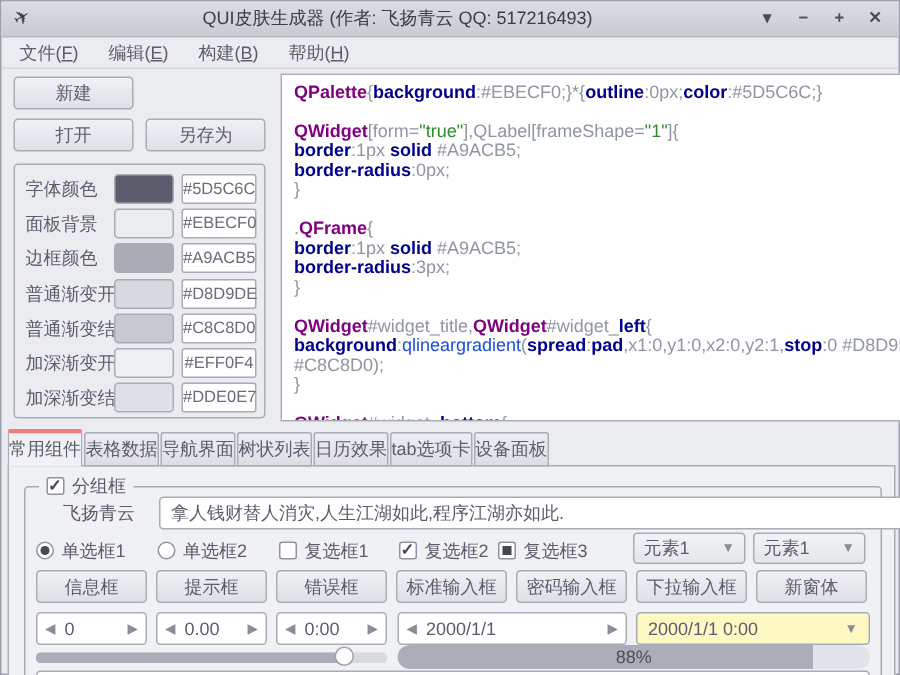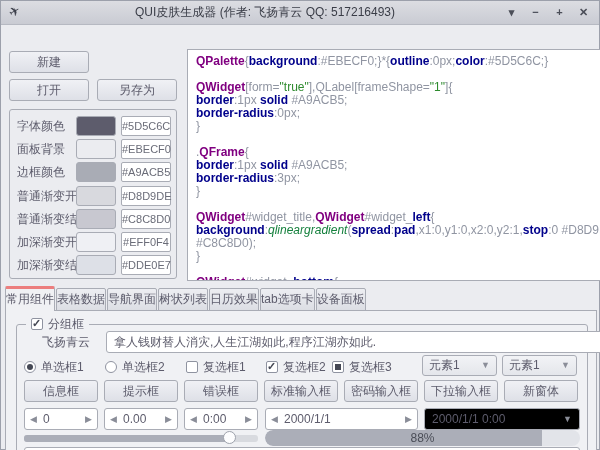--- a/index.html
+++ b/index.html
@@ -46,21 +46,21 @@
     line-height:18px;font-size:11px;color:#6A6C78;}
 
   
   .editor{position:absolute;left:186px;top:48px;width:489px;height:232px;background:#FFFFFF;
     border:1px solid #A9ACB5;box-sizing:border-box;padding:5px 14px 0 8px;overflow:hidden;}
   .code-line{height:13px;line-height:13px;white-space:nowrap;font-size:12px;color:#9095A2;}
   .sel{color:#800080;font-weight:bold;}
   .prop{color:#00008B;font-weight:bold;}
   .val{color:#9095A2;}
   .str{color:#2E8B2E;}
-  .fn{color:#15803d;font-style:italic;}
+  .fn{color:#1d4ed8;}
   .editor-scroll{position:absolute;right:1px;top:1px;bottom:1px;width:9px;background:#F1F2F4;}
   .editor-thumb{position:absolute;left:1px;top:2px;width:7px;height:66px;background:#DFE1E7;border-radius:3px;}
 
   
   .tabs{position:absolute;left:4px;top:285px;height:25px;display:flex;align-items:flex-end;z-index:3;}
   .tab{height:23px;line-height:21px;padding:0 0;margin-right:1px;position:relative;
     background:linear-gradient(#EDEEF2,#DCDEE4);border:1px solid #A9ACB5;
     border-radius:2px 2px 0 0;box-sizing:border-box;z-index:1;}
   .tab.active{height:25px;line-height:20px;background:#F0F1F4;border-bottom:none;
     border-top:3px solid #EC7E7E;z-index:4;}
@@ -96,21 +96,21 @@
   .combo .arrow{position:absolute;right:6px;top:0;line-height:19px;font-size:9px;color:#8A8D98;}
 
   .dlg-buttons{position:absolute;left:18px;top:69px;display:flex;gap:6px;}
   .dlg-btn{width:74px;height:22px;line-height:20px;}
 
   .spin{position:absolute;top:97px;height:22px;background:#fff;border:1px solid #A9ACB5;
     border-radius:3px;box-sizing:border-box;line-height:20px;}
   .spin .sp-val{position:absolute;left:18px;}
   .spin .sp-left{position:absolute;left:5px;font-size:9px;color:#8A8D98;line-height:20px;}
   .spin .sp-right{position:absolute;right:5px;font-size:9px;color:#8A8D98;line-height:20px;}
-  #datetime-combo{position:absolute;left:418px;top:97px;width:156px;height:22px;background:#000000;
+  #datetime-combo{position:absolute;left:418px;top:97px;width:156px;height:22px;background:#fef9c3;
     border:1px solid #A9ACB5;border-radius:3px;box-sizing:border-box;line-height:20px;padding:0 7px;}
   #datetime-combo .arrow{position:absolute;right:7px;top:0;line-height:20px;font-size:9px;color:#8A8D98;}
 
   .slider-track{position:absolute;left:18px;top:124px;width:234px;height:7px;border-radius:3px;
     background:#D8DADF;}
   .slider-fill{position:absolute;left:0;top:0;height:7px;border-radius:3px;background:#ABAEB8;}
   .slider-handle{position:absolute;top:-4px;width:13px;height:13px;border-radius:50%;
     background:#FDFDFE;border:1px solid #9EA2AC;box-sizing:border-box;}
 
   .progress{position:absolute;left:259px;top:119px;width:315px;height:16px;border-radius:8px;
@@ -129,20 +129,26 @@
     <span class="app-icon">✈</span>
     <span class="win-title">QUI皮肤生成器 (作者: 飞扬青云  QQ: 517216493)</span>
     <div class="win-controls" id="win-controls">
         <div class="win-btn">▾</div>
         <div class="win-btn">−</div>
         <div class="win-btn">+</div>
         <div class="win-btn">✕</div>
       </div>
   </div>
 
+  <div class="menubar" id="menubar">
+      <div class="menu-item"><span>文件(</span><span class="menu-key">F</span><span>)</span></div>
+      <div class="menu-item"><span>编辑(</span><span class="menu-key">E</span><span>)</span></div>
+      <div class="menu-item"><span>构建(</span><span class="menu-key">B</span><span>)</span></div>
+      <div class="menu-item"><span>帮助(</span><span class="menu-key">H</span><span>)</span></div>
+    </div>
 
   <div class="btn tool-btn" id="btn-new">新建</div>
   <div class="btn tool-btn" id="btn-open">打开</div>
   <div class="btn tool-btn" id="btn-saveas">另存为</div>
 
   <div class="color-frame" id="color-frame">
       <div class="color-row" style="top: 6px;">
         <span class="color-label">字体颜色</span>
         <span class="swatch" style="background: rgb(93, 92, 108);"></span>
         <span class="hexbox">#5D5C6C</span>

